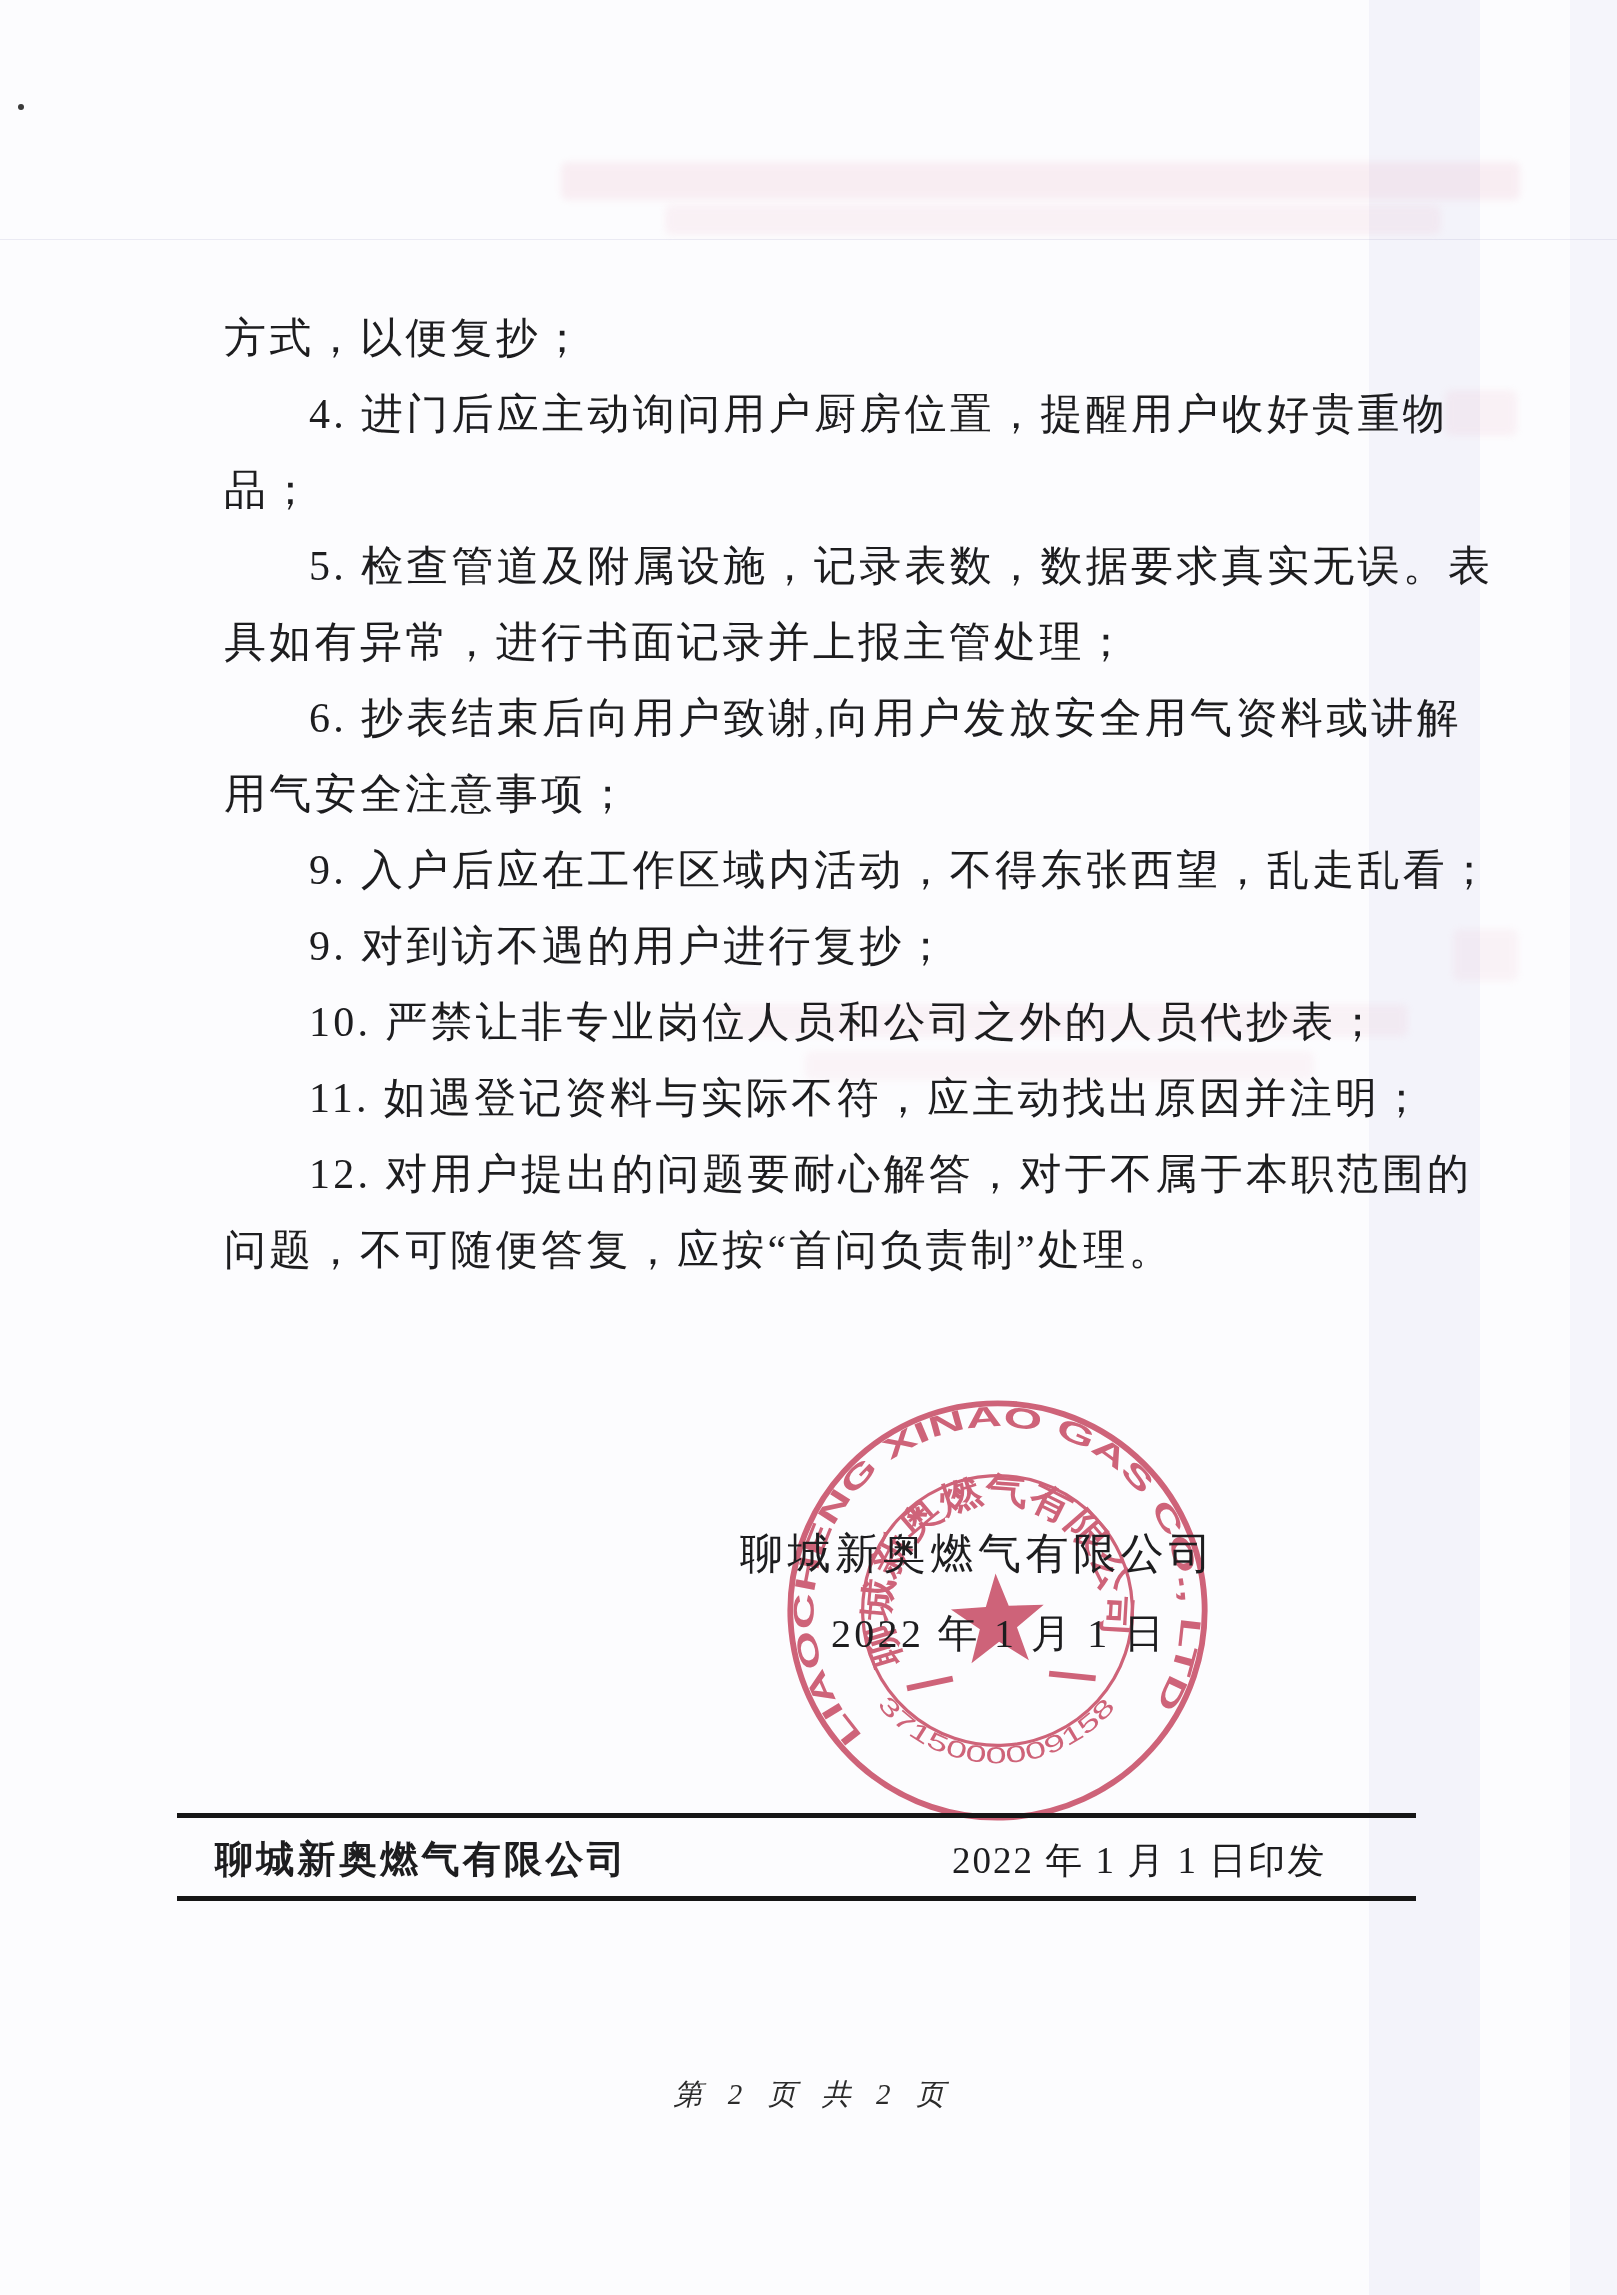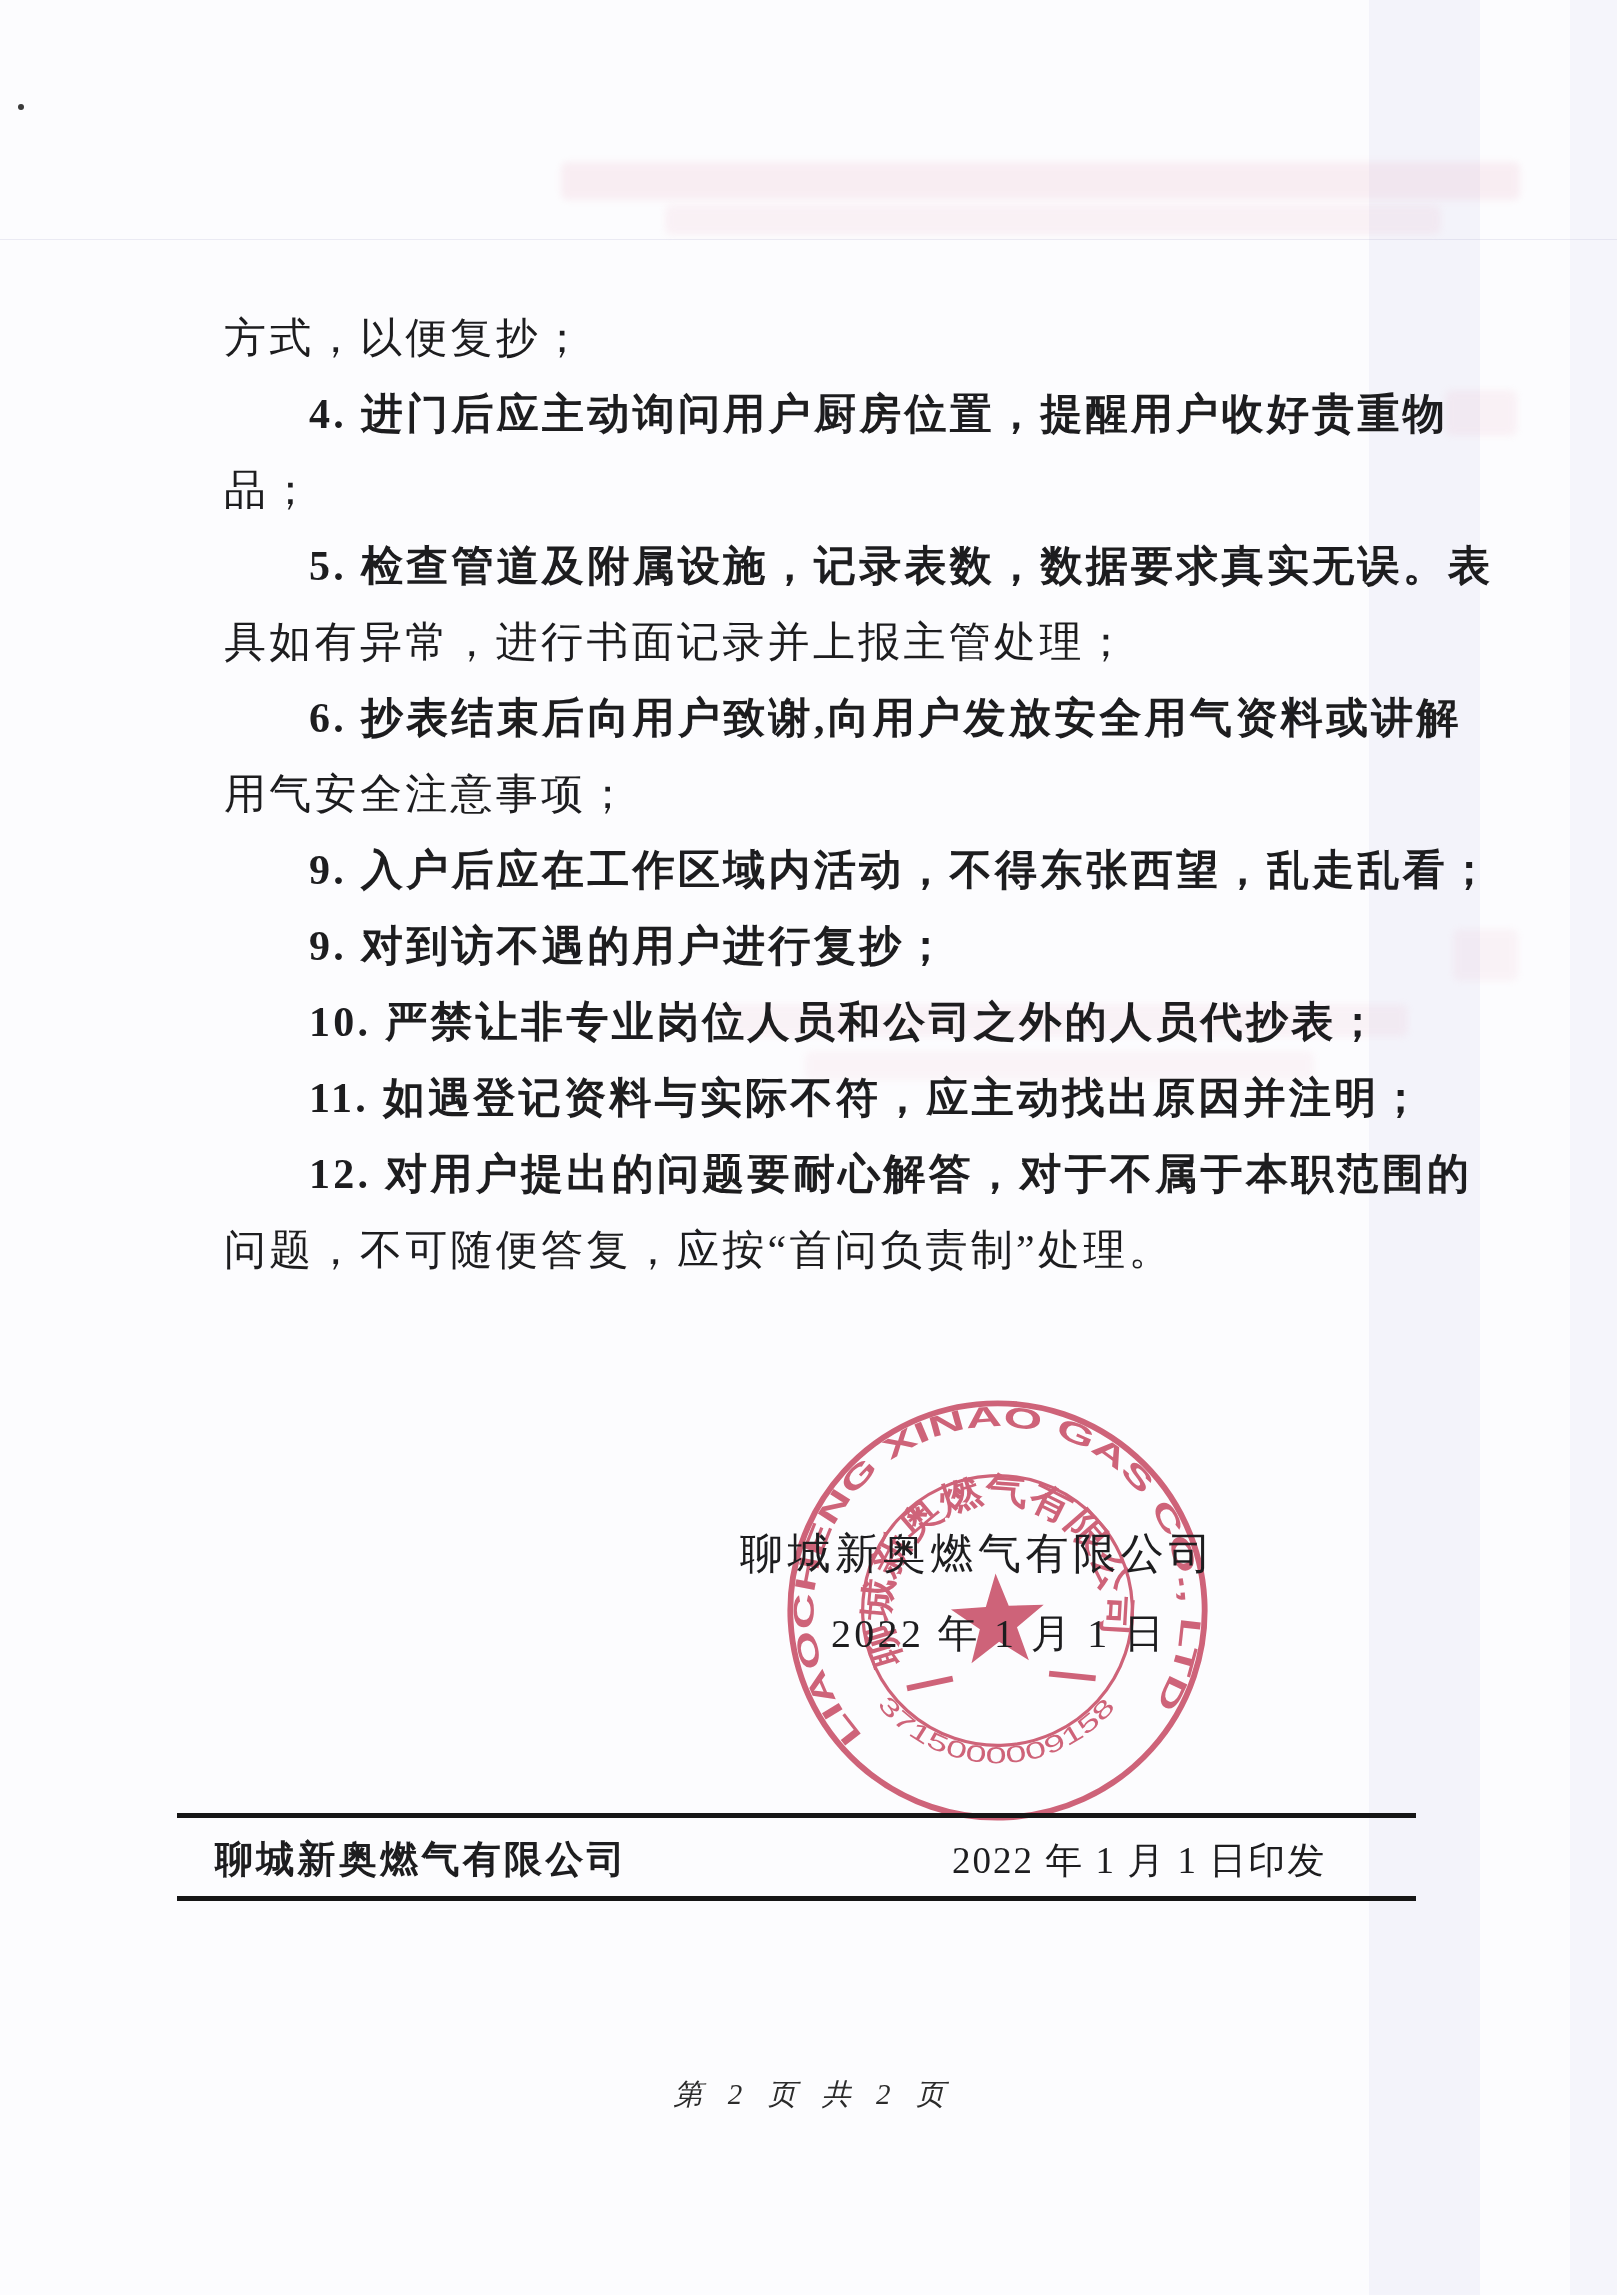--- a/index.html
+++ b/index.html
@@ -15,21 +15,21 @@
   .vband{position:absolute;top:0;bottom:0;pointer-events:none;}
   .hline{position:absolute;left:0;right:0;height:1.3px;background:rgba(175,175,205,.22);}
   .bleed{position:absolute;background:#e7a4ba;filter:blur(3.9px);border-radius:6.5px;pointer-events:none;}
   .dot{position:absolute;width:5.9px;height:5.9px;border-radius:50%;background:#3a3a3a;}
   
   .body-text{
     position:absolute;left:190px;top:300px;width:1252px;
     font-size:42px;letter-spacing:3.3px;margin-left:34px;
   }
   .line{height:76px;line-height:76px;white-space:nowrap;}
-  .line.indent{padding-left:85px;font-weight:bold;}
+  .line.indent{padding-left:85px;}
   
   .sig-company{position:absolute;left:740px;top:1525px;font-size:43px;letter-spacing:4.6px;white-space:nowrap;}
   .sig-date{position:absolute;left:831px;top:1606px;font-size:40px;letter-spacing:3.3px;white-space:nowrap;}
   
   .stamp{position:absolute;left:776px;top:1389px;width:443px;height:443px;opacity:.84;transform:rotate(-3deg);}
   
   .rule{position:absolute;left:177px;width:1239px;height:4.6px;background:#161616;}
   .rule.r1{top:1813px;}
   .rule.r2{top:1896px;}
   .footer-company{position:absolute;left:215px;top:1834px;font-size:38px;font-weight:bold;letter-spacing:3.3px;white-space:nowrap;}

